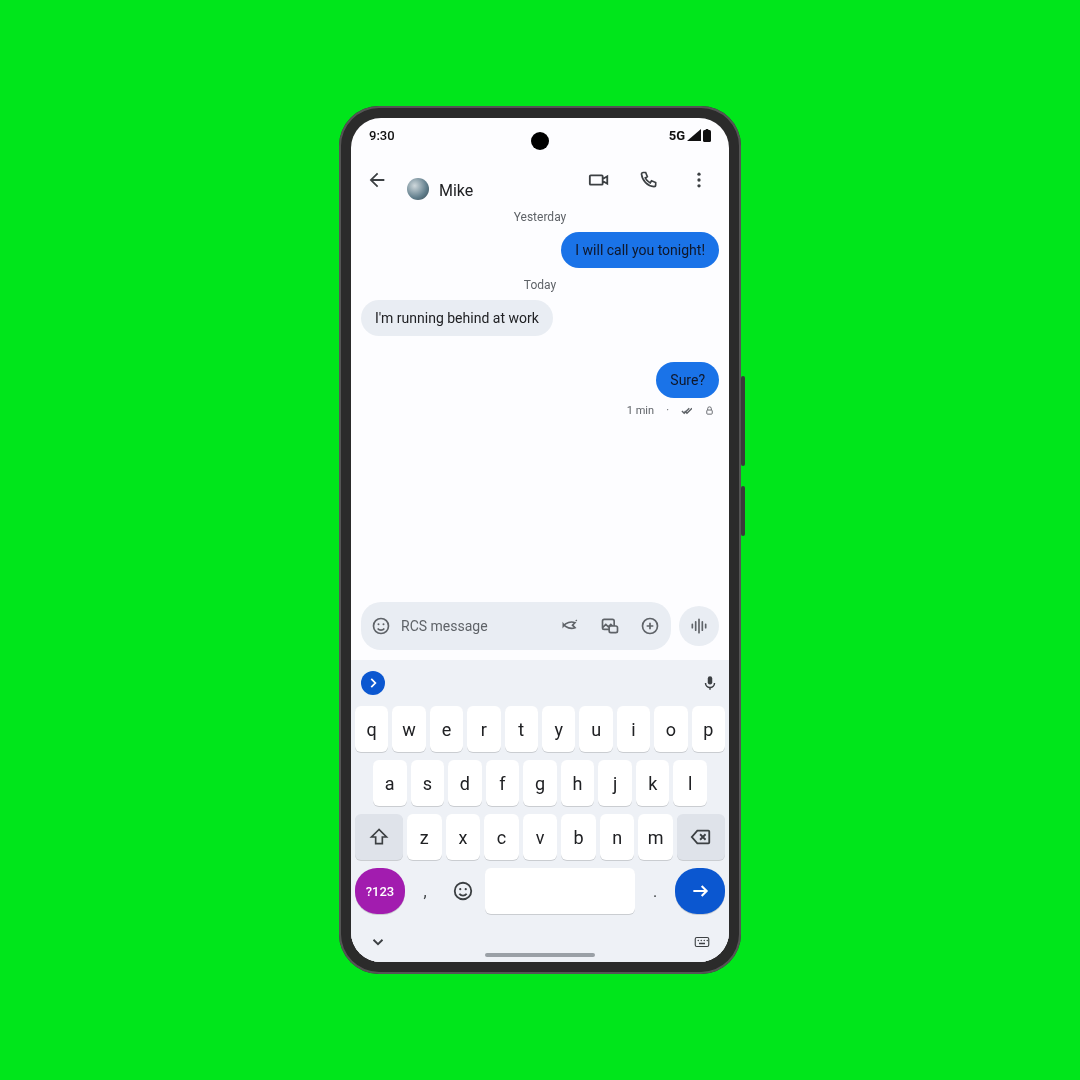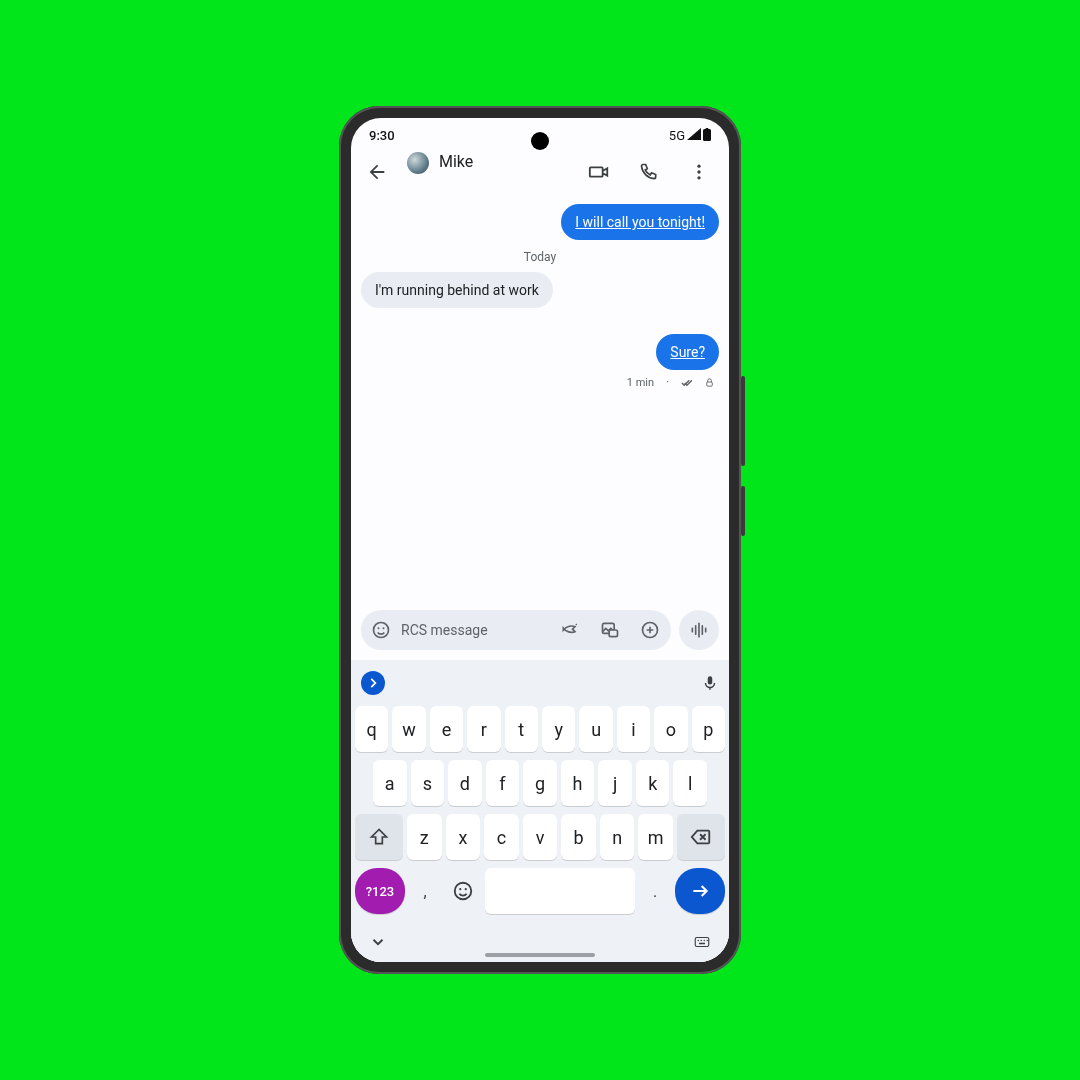--- a/index.html
+++ b/index.html
@@ -25,42 +25,42 @@
     overflow: hidden;
     display: flex; flex-direction: column;
     position: relative;
   }
 
   .camera { position: absolute; top: 14px; left: 50%; transform: translateX(-50%);
     width: 18px; height: 18px; background: #000; border-radius: 50%; z-index: 5; }
 
   .statusbar { height: 34px; display: flex; justify-content: space-between; align-items: center;
     padding: 0 18px; font-size: 13px; font-weight: 500; color: #111; }
-  .statusbar .right { display: flex; align-items: flex-start; gap: 2px; font-weight: 400; }
+  .statusbar .right { display: flex; align-items: center; gap: 2px; font-weight: 700; }
   .statusbar svg { display: block; }
 
-  .appbar { height: 48px; display: flex; align-items: flex-start; padding: 0 10px 0 6px; gap: 10px; }
+  .appbar { height: 48px; display: flex; align-items: flex-end; padding: 0 10px 0 6px; gap: 10px; }
   .appbar .back, .appbar .iconbtn { width: 40px; height: 40px; display: flex; align-items:center; justify-content:center; border-radius: 50%; color:#3c4043;}
   .appbar .avatar { width: 22px; height: 22px; border-radius:50%;
     background: radial-gradient(circle at 35% 35%, #cfd8dc 0%, #607d8b 60%, #37474f 100%); }
   .appbar .title { font-size: 16px; color:#202124; flex:0 0 auto; }
   .appbar .spacer { flex: 1; }
 
   .conv { flex:1; overflow:hidden; padding: 0 10px; background:#fdfdff; }
   .divider-label { text-align:center; font-size:12px; color:#5f6368; margin: 10px 0 8px; }
   .row { display:flex; margin: 4px 0; }
   .row.out { justify-content:flex-end; }
   .bubble { max-width: 78%; padding: 8px 14px; font-size: 14px; line-height: 20px; border-radius: 18px; }
   .row.in .bubble { background:#e9edf3; color:#202124; }
-  .row.out .bubble { background:#1a73e8; color:#ffffff;text-decoration:underline; }
+  .row.out .bubble { background:#1a73e8; color:#0f172a; }
   .meta { display:flex; justify-content:flex-end; align-items:center; gap:12px; font-size:11px; color:#5f6368; padding: 2px 4px 6px 0; }
   .meta svg { width:11px; height:11px; }
 
   .composer { padding: 8px 10px 10px; display:flex; align-items:center; gap:8px; }
-  .compose-pill { flex:1; height:40px; background:#e9edf3; border-radius:20px; display:flex; align-items:center; padding:0 6px 0 10px; gap:10px; color:#5f6368; }
+  .compose-pill { flex:1; height:48px; background:#e9edf3; border-radius:20px; display:flex; align-items:center; padding:0 6px 0 10px; gap:10px; color:#5f6368; }
   .compose-pill .ph { flex:1; font-size:14px; color:#5f6368; }
   .compose-pill .mini { width:30px; display:flex; align-items:center; justify-content:center; }
   .voice-btn { width:40px; height:40px; border-radius:50%; background:#e9edf3; display:flex; align-items:center; justify-content:center; color:#5f6368; }
 
   
   .kbwrap { background:#eef1f6; padding-top:6px; }
   .kbtool { height:34px; display:flex; align-items:center; padding:0 10px; }
   .kbtool .chev { width:24px; height:24px; border-radius:50%; background:#0b57d0; display:flex; align-items:center; justify-content:center; color:#fff; }
   .kbtool .sp { flex:1; }
   .kbtool .mic { color:#3c4043; }
@@ -129,20 +129,21 @@
       <div class="iconbtn">
         <svg width="20" height="20" viewBox="0 0 24 24">
             <circle cx="12" cy="5" r="2" fill="#3c4043"></circle>
             <circle cx="12" cy="12" r="2" fill="#3c4043"></circle>
             <circle cx="12" cy="19" r="2" fill="#3c4043"></circle>
           </svg>
       </div>
     </div>
 
     <div class="conv">
+      <div class="divider-label">Yesterday</div>
       <div class="row out">
         <div class="bubble">I will call you tonight!</div>
       </div>
 
       <div class="divider-label">Today</div>
       <div class="row in">
         <div class="bubble">I'm running behind at work</div>
       </div>
       <div style="height:18px"></div>
       <div class="row out">

